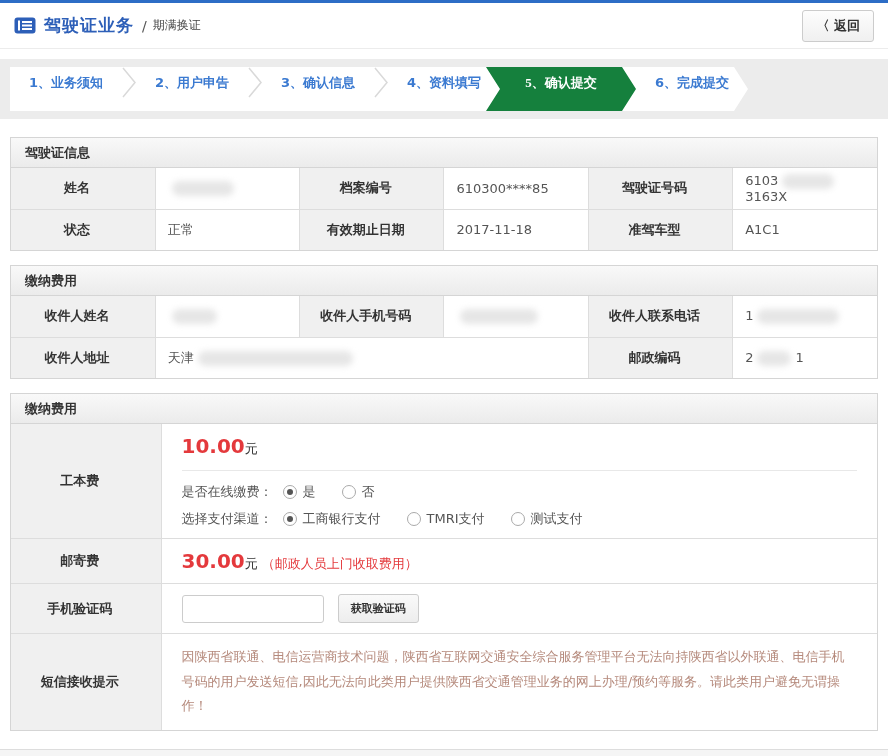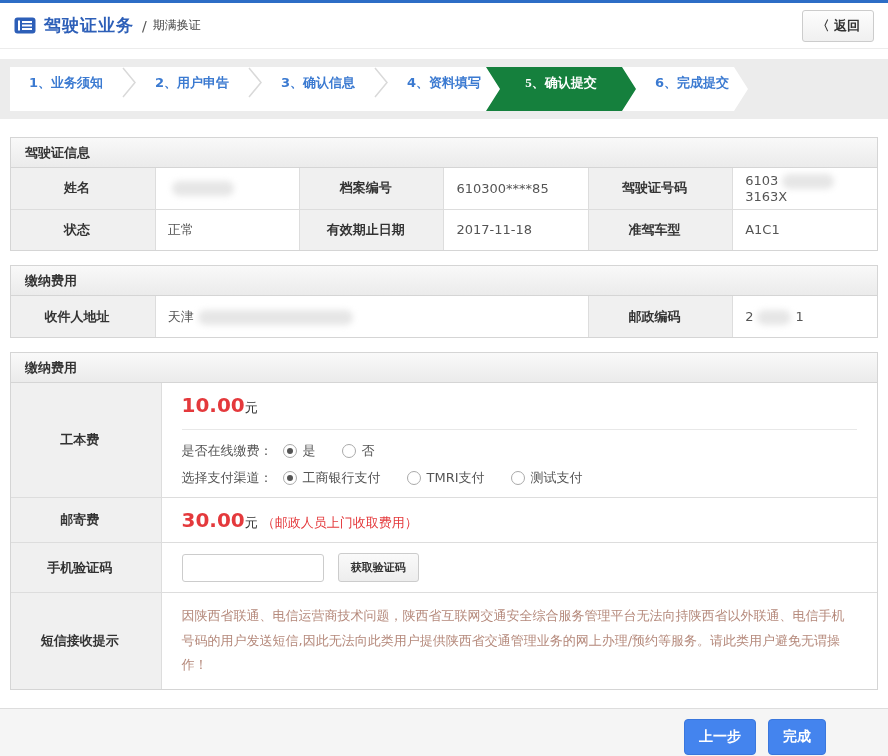--- a/index.html
+++ b/index.html
@@ -166,20 +166,28 @@
       <td class="val">A1C1</td>
     </tr>
   </tbody>
     </table>
 </div>
 
 <div class="panel">
   <div class="panel-h">缴纳费用</div>
   <table>
     <tbody>
+        <tr>
+      <td class="lbl">收件人姓名</td>
+      <td class="val"><span class="redact" style="width:45px"></span></td>
+      <td class="lbl">收件人手机号码</td>
+      <td class="val"><span class="redact" style="width:78px"></span></td>
+      <td class="lbl">收件人联系电话</td>
+      <td class="val"><span>1</span><span class="redact" style="width:82px"></span></td>
+    </tr>
     <tr>
       <td class="lbl">收件人地址</td>
       <td class="val" colspan="3"><span>天津</span><span class="redact" style="width:155px"></span></td>
       <td class="lbl">邮政编码</td>
       <td class="val"><span>2</span><span class="redact" style="width:34px"></span><span>1</span></td>
     </tr>
   </tbody>
     </table>
 </div>
 

